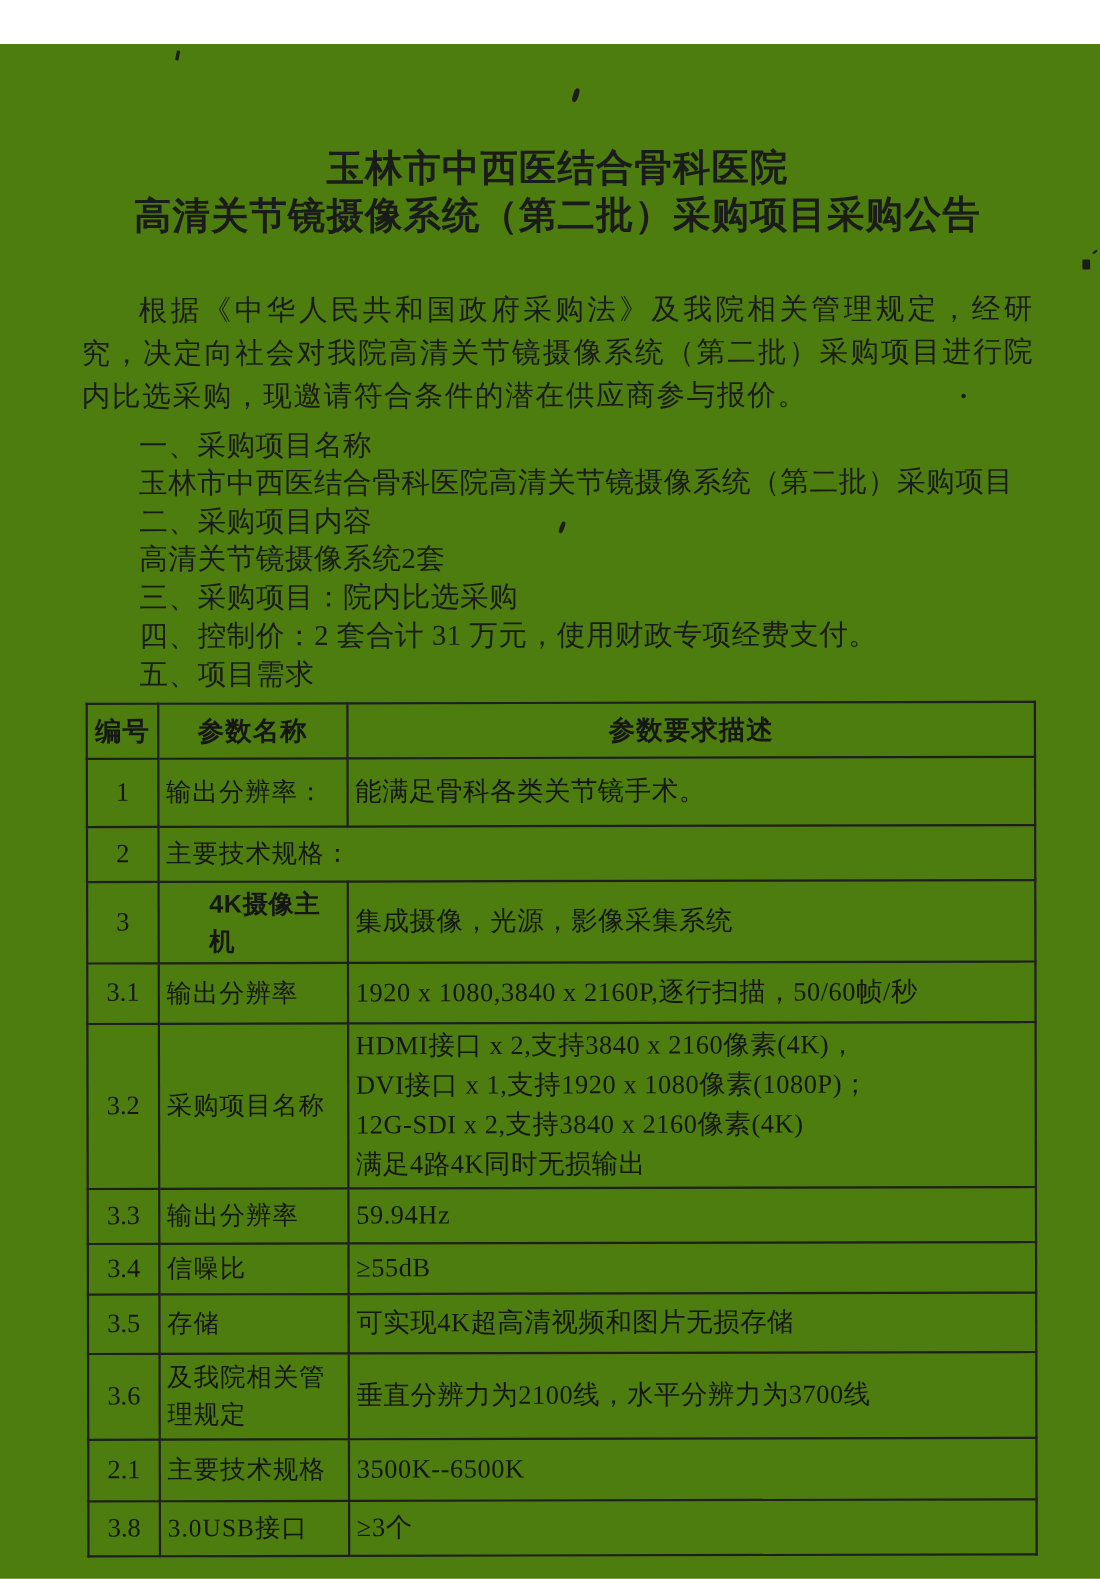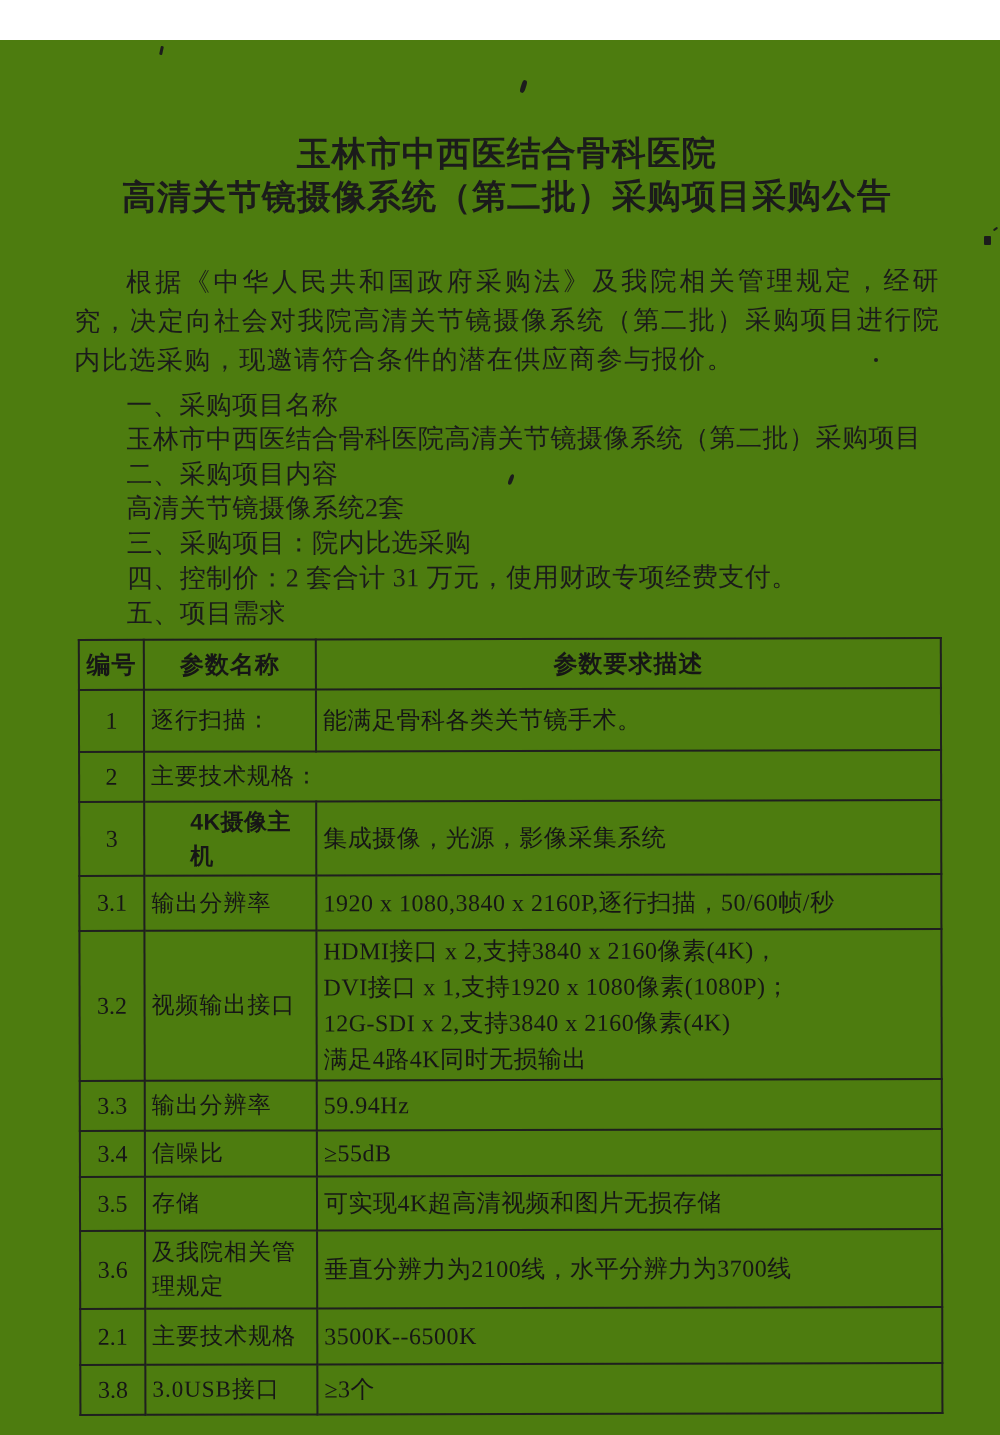--- a/index.html
+++ b/index.html
@@ -107,21 +107,21 @@
           <col class="c-desc">
         </colgroup>
       <tbody>
           <tr class="rh0">
             <th>编号</th>
             <th>参数名称</th>
             <th>参数要求描述</th>
           </tr>
           <tr class="rh1">
             <td class="cell-id">1</td>
-            <td class="cell-name">逐行扫描：</td>
+            <td class="cell-name">输出分辨率：</td>
             <td class="cell-desc">
               <div class="desc-line">能满足骨科各类关节镜手术。</div>
             </td>
           </tr>
           <tr class="rh2">
             <td class="cell-id">2</td>
             <td class="cell-name" colspan="2">主要技术规格：</td>
           </tr>
           <tr class="rh3">
             <td class="cell-id">3</td>
@@ -132,21 +132,21 @@
           </tr>
           <tr class="rh4">
             <td class="cell-id">3.1</td>
             <td class="cell-name">输出分辨率</td>
             <td class="cell-desc">
               <div class="desc-line">1920 x 1080,3840 x 2160P,逐行扫描，50/60帧/秒</div>
             </td>
           </tr>
           <tr class="rh5">
             <td class="cell-id">3.2</td>
-            <td class="cell-name">视频输出接口</td>
+            <td class="cell-name">采购项目名称</td>
             <td class="cell-desc">
               <div class="desc-line">HDMI接口 x 2,支持3840 x 2160像素(4K)，</div>
               <div class="desc-line">DVI接口 x 1,支持1920 x 1080像素(1080P)；</div>
               <div class="desc-line">12G-SDI x 2,支持3840 x 2160像素(4K)</div>
               <div class="desc-line">满足4路4K同时无损输出</div>
             </td>
           </tr>
           <tr class="rh6">
             <td class="cell-id">3.3</td>
             <td class="cell-name">输出分辨率</td>

